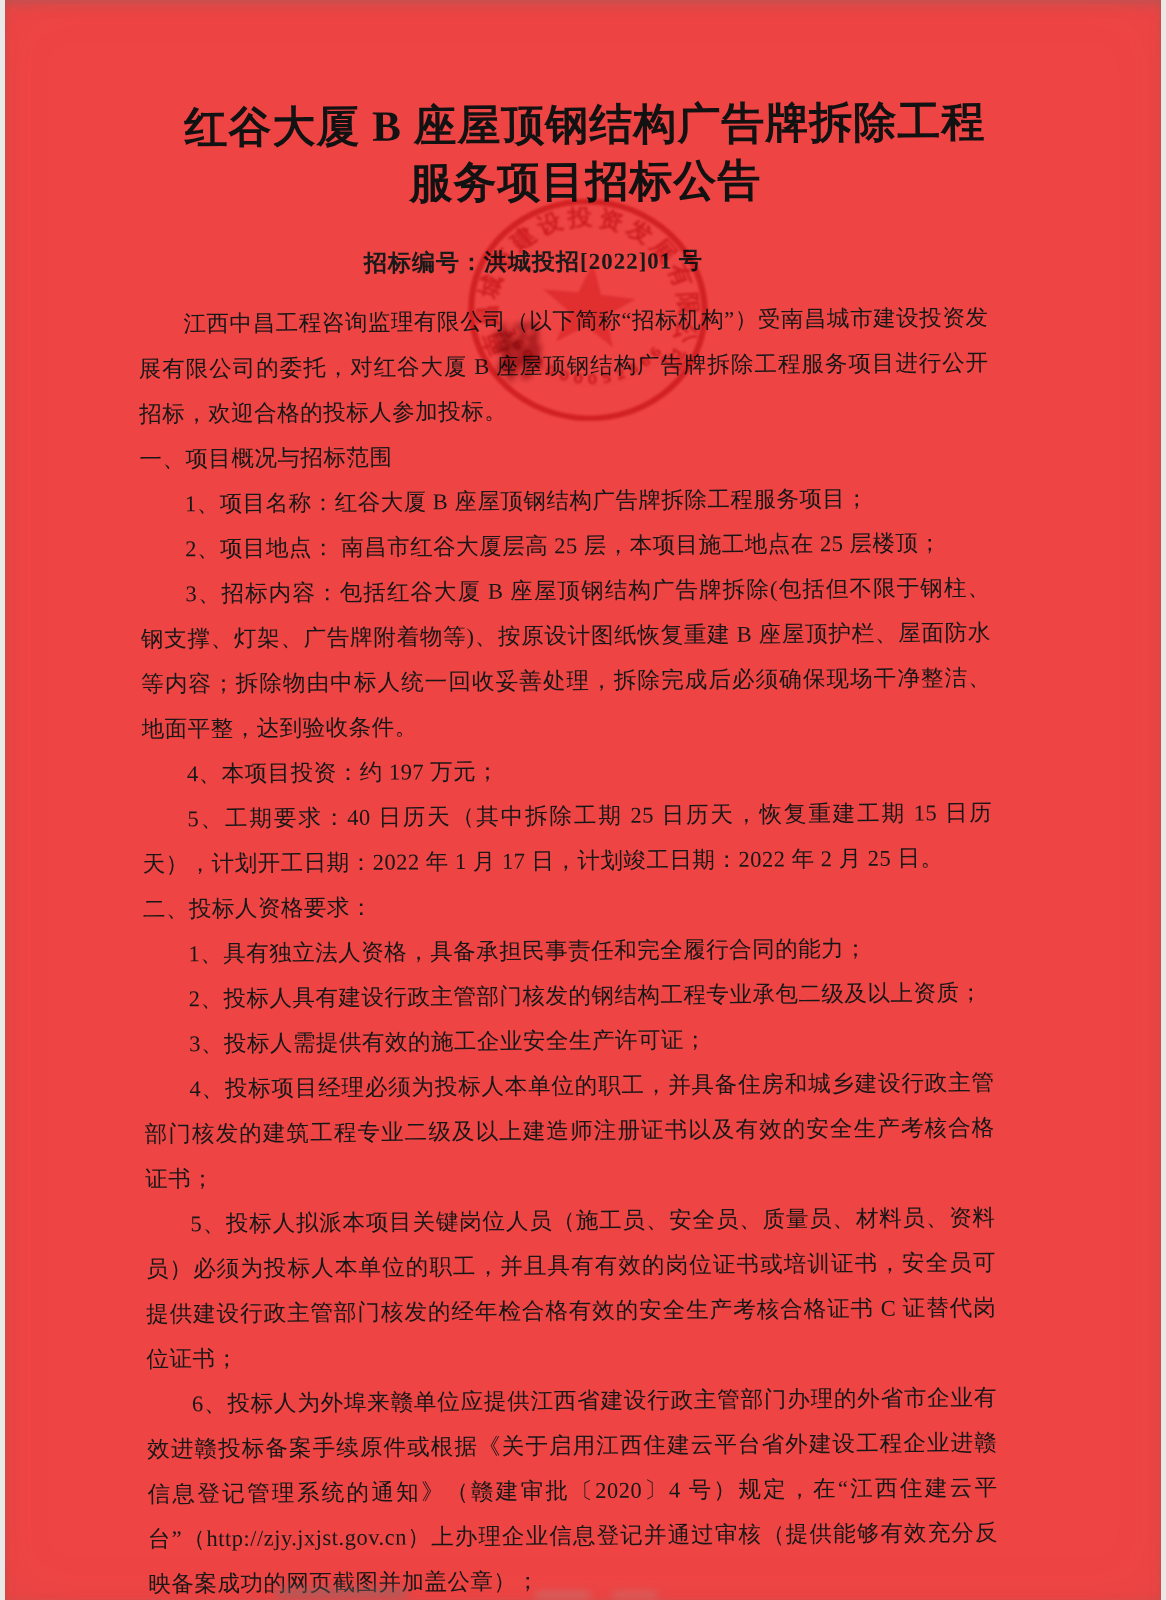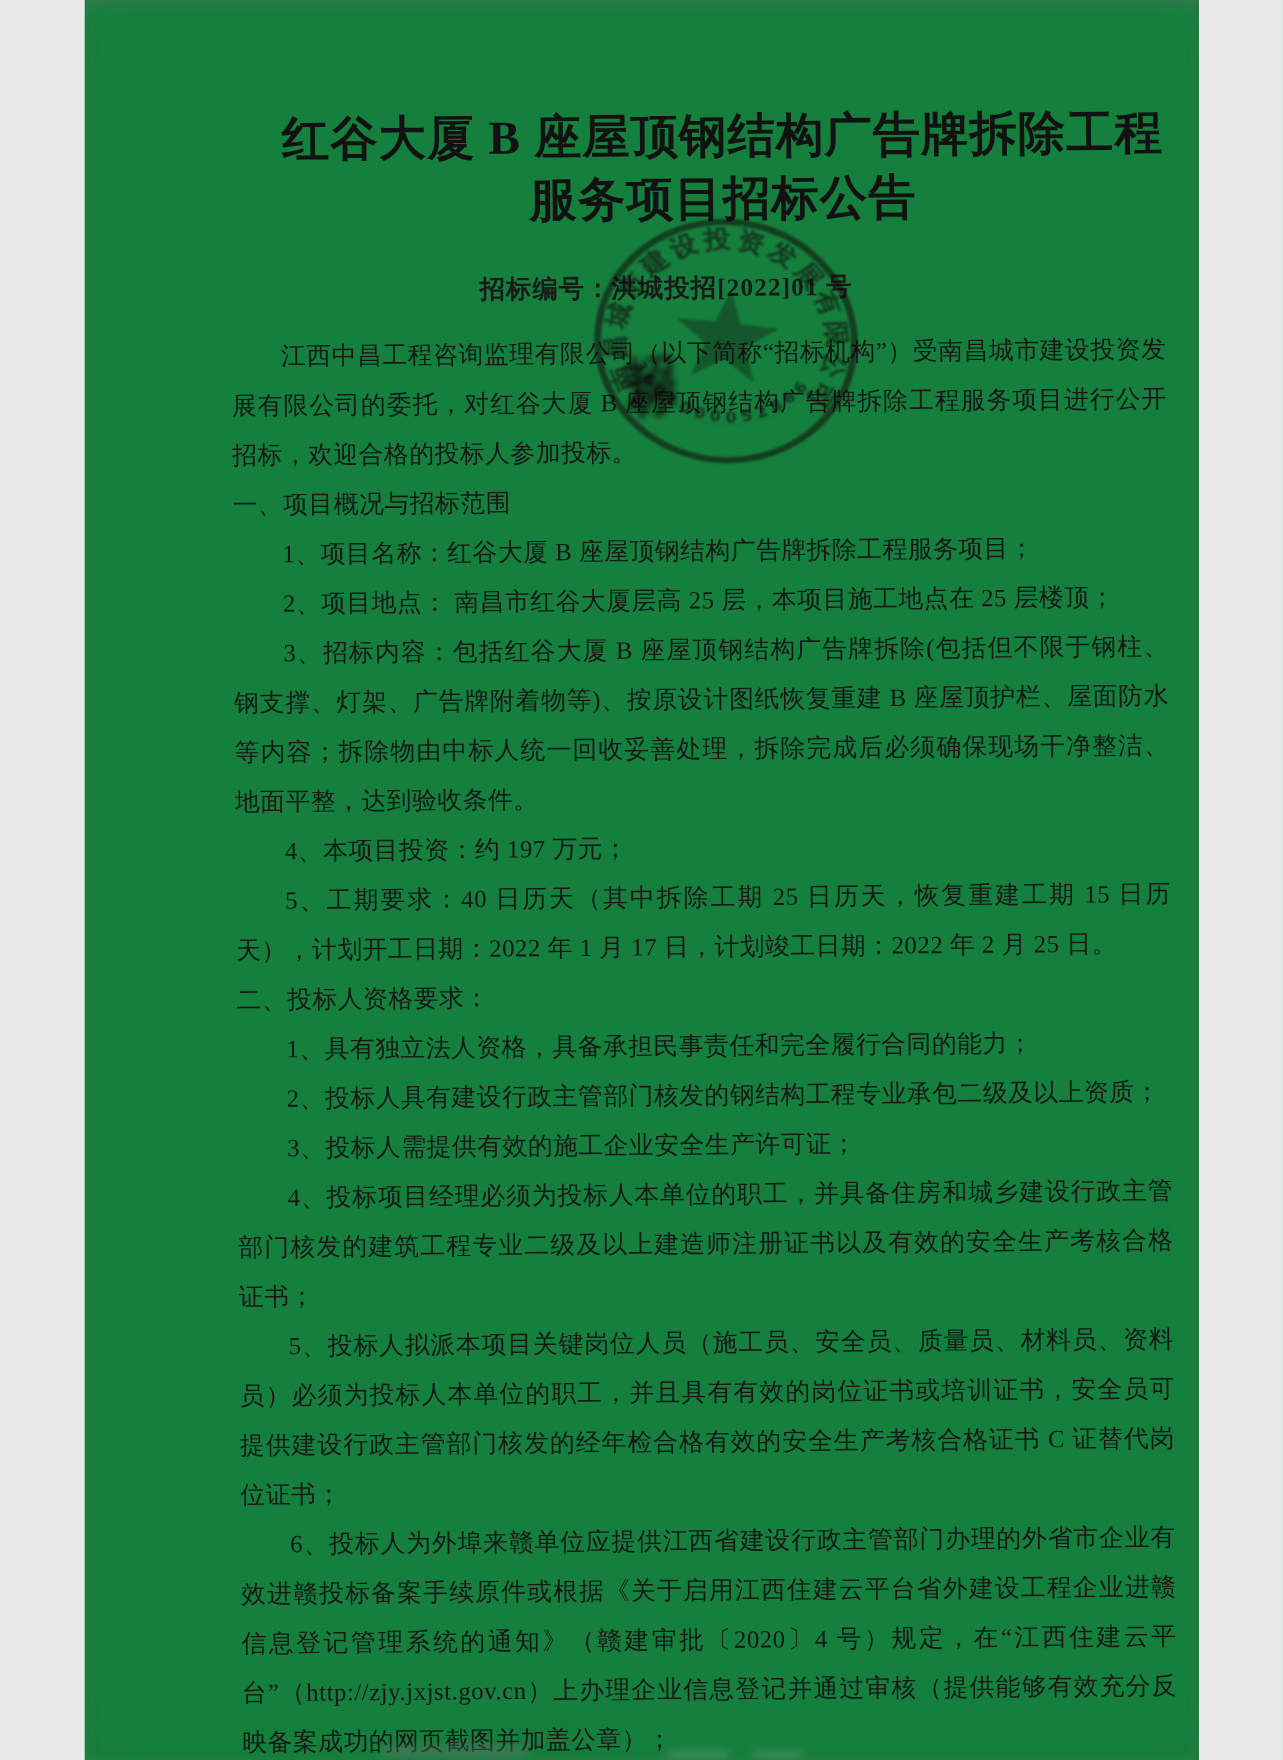--- a/index.html
+++ b/index.html
@@ -1,20 +1,20 @@
 <!DOCTYPE html>
 <html><head>
 <meta charset="utf-8">
 <style>
   html,body{margin:0;padding:0;background:#e9e9e7;}
   .page{
     position:relative;
-    width:1013px;height:1600px;
+    width:1156px;height:1600px;
     margin:0 auto;
-    background:#15803d;
+    background:#ef4444;
     overflow:hidden;
     font-family:"Liberation Serif","DejaVu Serif",serif;
   }
   .page::before{
     content:"";position:absolute;inset:0;pointer-events:none;z-index:9;
     box-shadow:inset 0 7px 16px -7px rgba(110,110,108,.55),
                inset 0 -4px 10px -6px rgba(120,120,118,.25),
                inset 0 0 60px rgba(90,90,85,.05);
   }
   .sheet{

